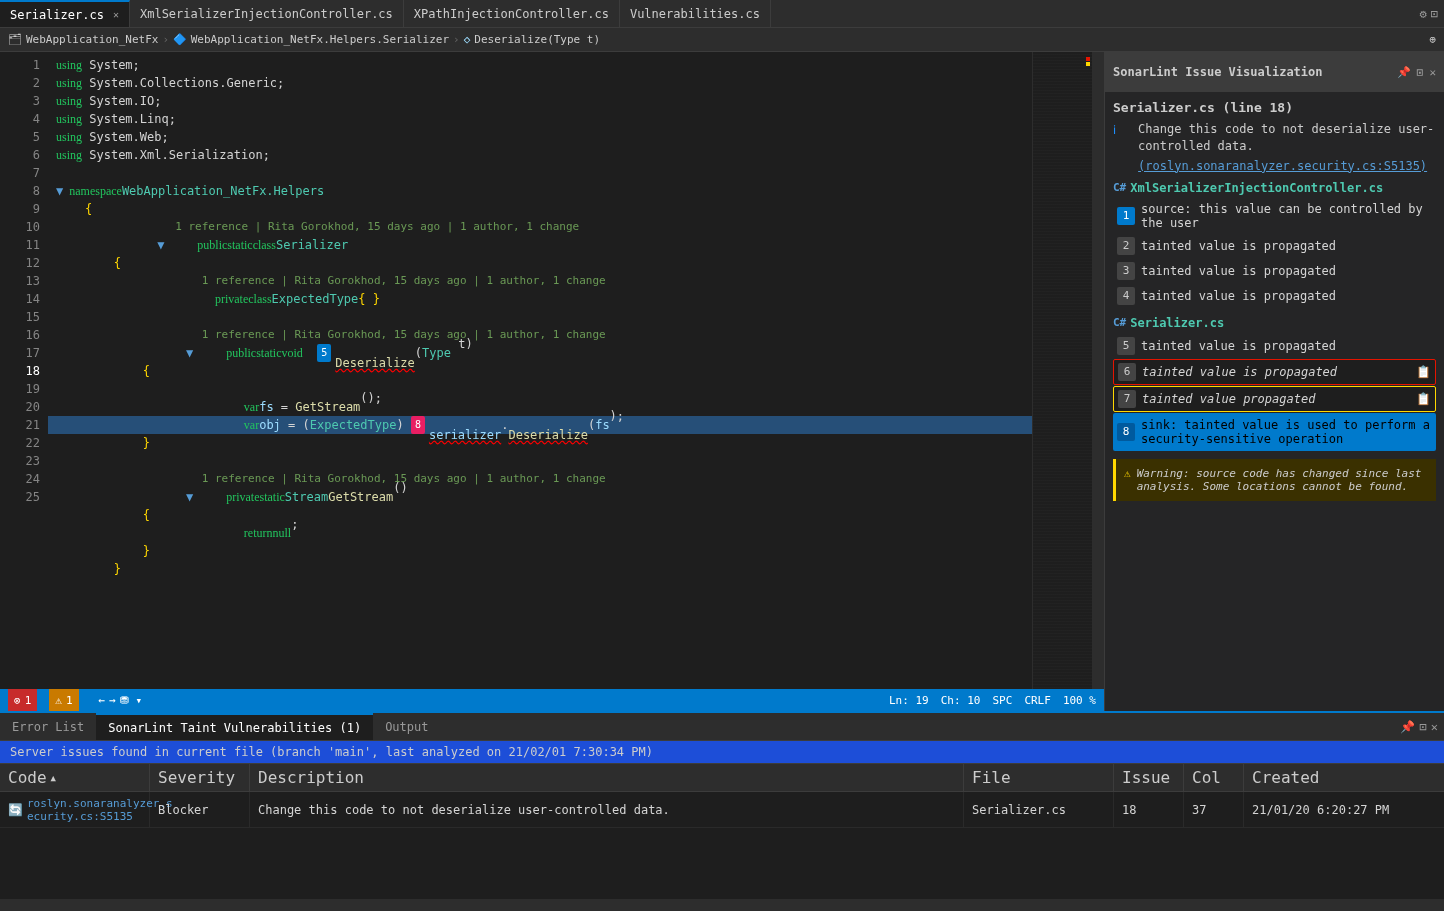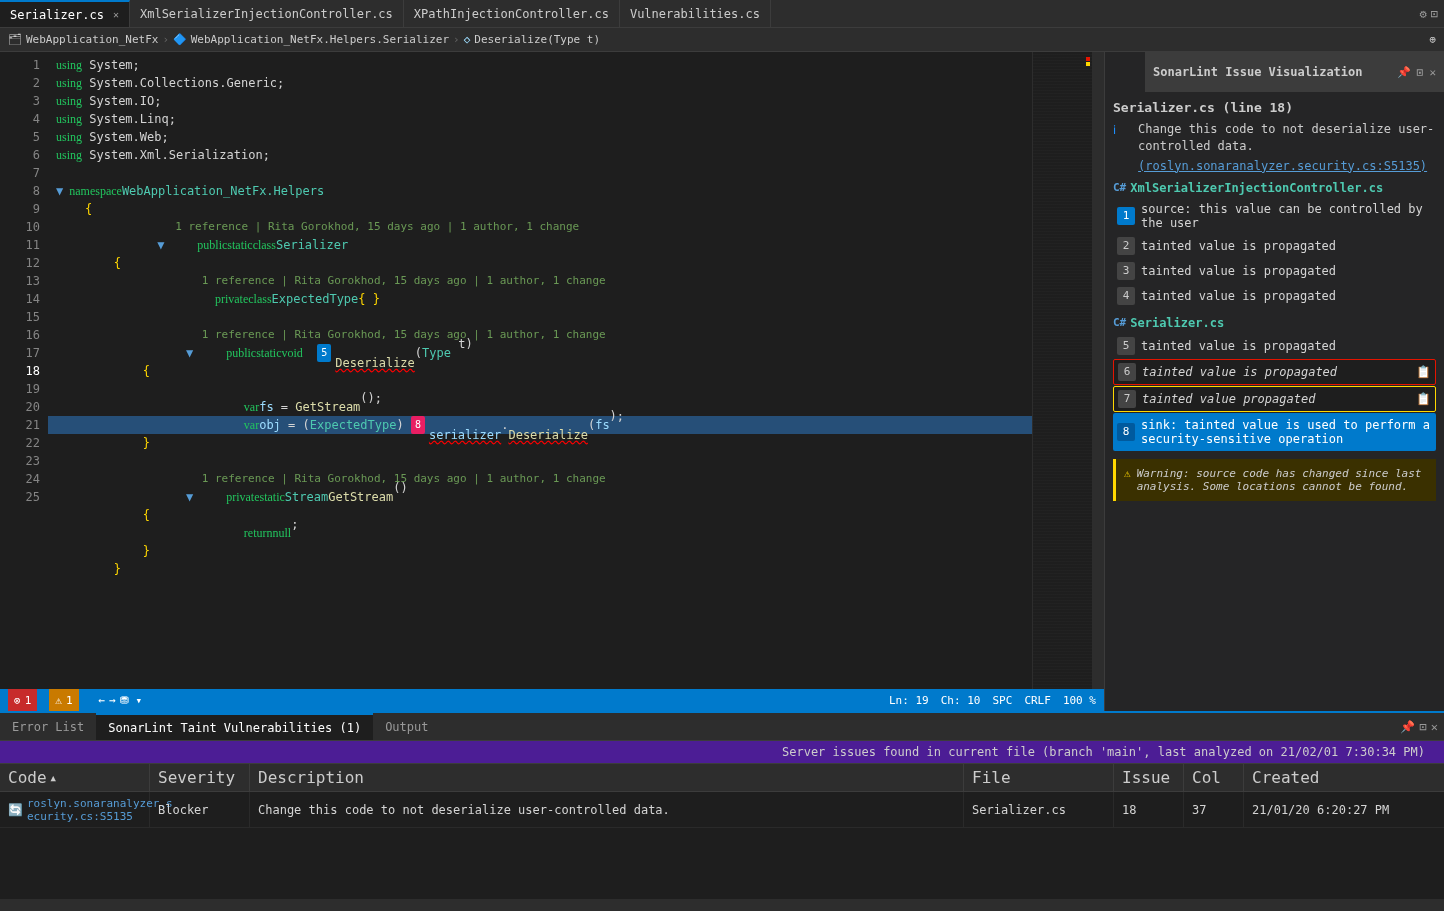--- a/index.html
+++ b/index.html
@@ -45,21 +45,21 @@
     .editor-scrollbar { width: 12px; background: #2d2d2d; display: flex; flex-direction: column; }
 
     
     .status-bar { height: 22px; background: #007acc; display: flex; align-items: center; padding: 0 8px; gap: 12px; font-size: 11px; color: white; flex-shrink: 0; }
     .status-error { background: #c72b2b; padding: 0 6px; height: 22px; display: flex; align-items: center; gap: 4px; }
     .status-warning { background: #c97a00; padding: 0 6px; height: 22px; display: flex; align-items: center; gap: 4px; }
     .status-spacer { flex: 1; }
 
     
     .sonarlint-panel { width: 340px; display: flex; flex-direction: column; background: #252526; border-left: 1px solid #3c3c3c; flex-shrink: 0; }
-    .panel-header { background: #3c3c3c; padding: 20px 8px; font-size: 12px; font-weight: bold; color: #ccc; display: flex; align-items: center; justify-content: space-between; height: 18px; flex-shrink: 0; margin-left: 40px; }
+    .panel-header { background: #3c3c3c; padding: 20px 8px; font-size: 12px; font-weight: bold; color: #ccc; display: flex; align-items: center; justify-content: space-between; height: 18px; flex-shrink: 0; }
     .panel-header-actions { display: flex; gap: 6px; color: #999; font-size: 11px; }
     .panel-content { flex: 1; overflow-y: auto; padding: 8px; }
 
     .issue-title { font-size: 13px; font-weight: bold; color: #ccc; margin-bottom: 6px; }
     .info-icon { color: #1e90ff; margin-right: 4px; }
     .issue-description { font-size: 12px; color: #ccc; line-height: 1.4; margin-bottom: 4px; margin-left: 18px; }
     .issue-link { color: #569cd6; text-decoration: underline; cursor: pointer; font-size: 12px; margin-left: 18px; }
     .file-section { margin-top: 8px; }
     .file-label { font-size: 12px; color: #4ec9b0; display: flex; align-items: center; gap: 4px; margin-bottom: 4px; font-weight: bold; }
 
@@ -77,21 +77,21 @@
     .warn-icon { color: #ffd700; flex-shrink: 0; }
 
     
     .bottom-panel { height: 200px; display: flex; flex-direction: column; background: #1e1e1e; border-top: 2px solid #007acc; flex-shrink: 0; }
     .bottom-tabs { display: flex; align-items: center; background: #2d2d2d; border-bottom: 1px solid #3c3c3c; height: 28px; flex-shrink: 0; }
     .bottom-tab { padding: 0 12px; height: 100%; display: flex; align-items: center; cursor: pointer; font-size: 12px; color: #999; }
     .bottom-tab.active { color: #fff; border-top: 2px solid #007acc; background: #1e1e1e; }
     .bottom-tab-spacer { flex: 1; }
     .bottom-tab-actions { display: flex; align-items: center; padding: 0 6px; gap: 4px; color: #999; }
 
-    .bottom-info-bar { padding: 4px 19px; font-size: 12px; color: #ccc; background: #4c1d95; border-bottom: 1px solid #3c3c3c; flex-shrink: 0; text-align: right; }
+    .bottom-info-bar { padding: 4px 10px; font-size: 12px; color: #ccc; background: #1d4ed8; border-bottom: 1px solid #3c3c3c; flex-shrink: 0; }
     .bottom-table { flex: 1; overflow: auto; }
     .table-header { display: grid; grid-template-columns: 150px 100px 1fr 150px 70px 60px 200px; background: #2d2d2d; border-bottom: 1px solid #3c3c3c; height: 28px; align-items: center; font-size: 16px; color: #ccc; }
     .th { padding: 0 8px; display: flex; align-items: center; gap: 4px; border-right: 1px solid #3c3c3c; height: 100%; }
     .th:last-child { border-right: none; }
     .table-row { display: grid; grid-template-columns: 150px 100px 1fr 150px 70px 60px 200px; min-height: 36px; align-items: center; border-bottom: 1px solid #2a2a2a; font-size: 12px; }
     .td { padding: 4px 8px; display: flex; align-items: center; height: 100%; border-right: 1px solid #2a2a2a; }
     .td:last-child { border-right: none; }
     .sort-asc::after { content: ' ▲'; font-size: 9px; }
 
     .scrollbar-h { height: 12px; background: #2d2d2d; }
@@ -353,21 +353,21 @@
         </div>
 
         <div class="flow-item active-flow-warn" style="border:1px solid #ffd700;border-radius:2px;">
           <div class="flow-num">7</div>
           <div class="flow-text" style="font-style:italic;">tainted value propagated</div>
           <span style="font-size:12px;color:#ffd700;margin-left:4px;">📋</span>
         </div>
 
         <div class="flow-item selected" style="background:#007acc;border-radius:2px;padding:5px 4px;">
           <div class="flow-num sink" style="background:#005a9e;">8</div>
-          <div class="flow-text" style="color:#ffffff;">sink: tainted value is used to perform a security-sensitive operation</div>
+          <div class="flow-text" style="color:#000000;">sink: tainted value is used to perform a security-sensitive operation</div>
         </div>
       </div>
 
       <div class="warning-box">
         <span class="warn-icon">⚠</span>
         <span style="font-style:italic;">Warning: source code has changed since last analysis. Some locations cannot be found.</span>
       </div>
     </div>
   </div>
 </div>

